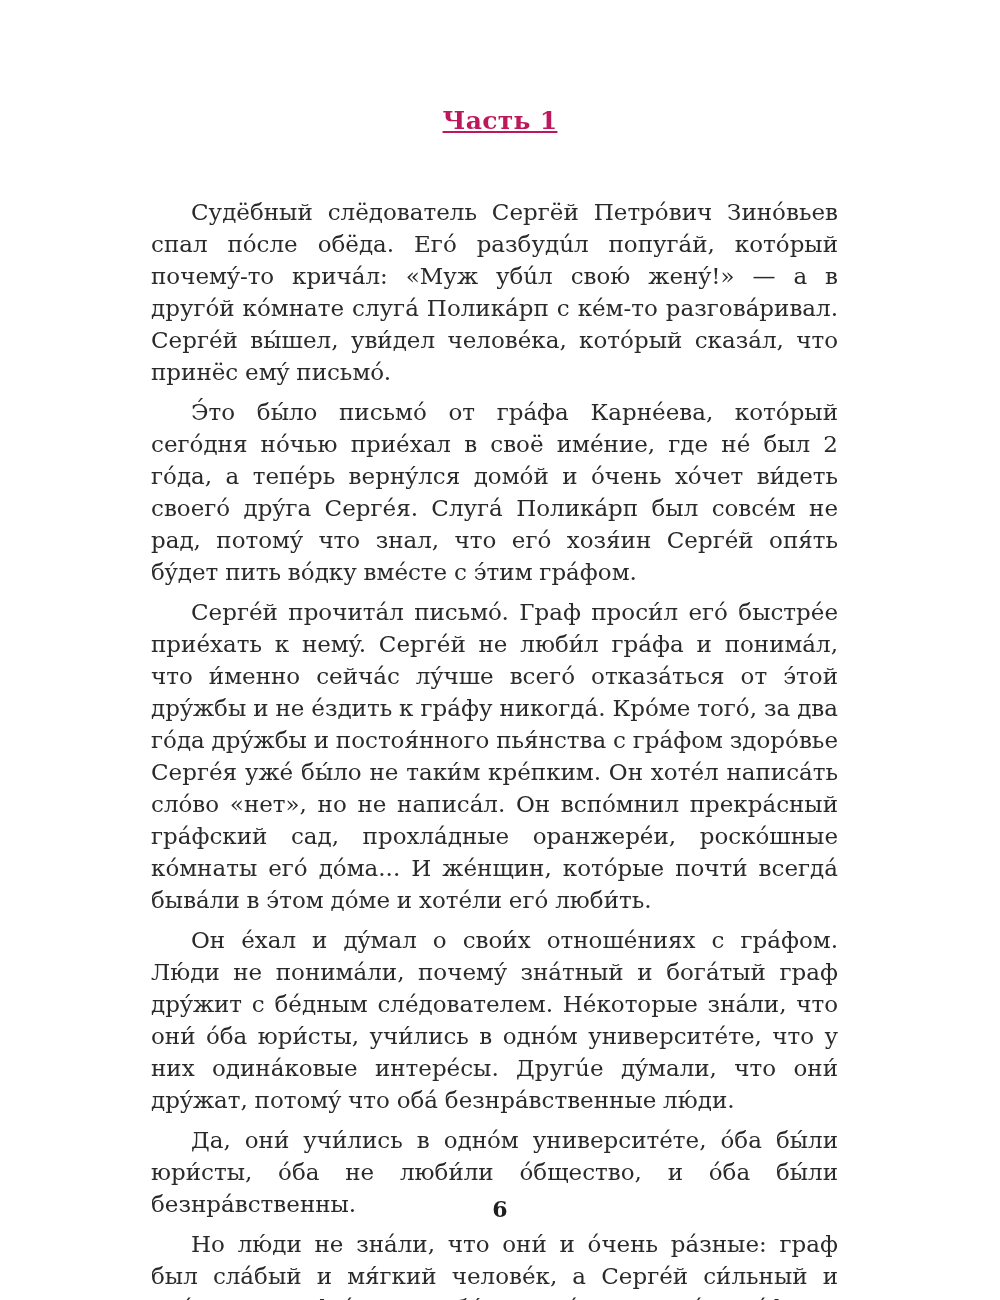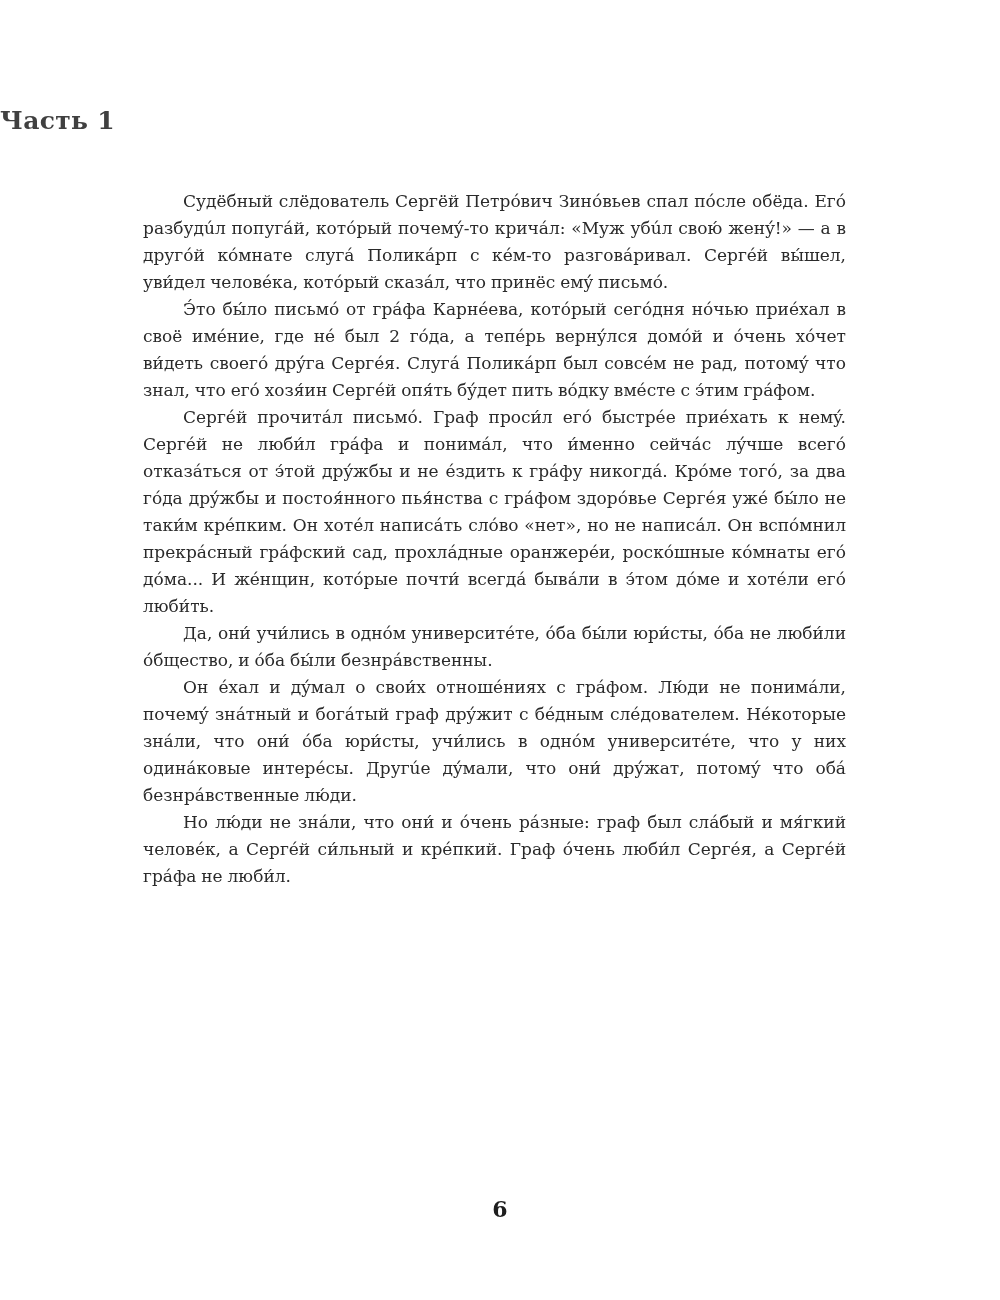--- a/index.html
+++ b/index.html
@@ -19,36 +19,37 @@
       position: absolute;
       left: 0; top: 0;
       width: 1000px; height: 1300px;
       background: #ffffff;
     }
     .chapter-title {
       position: absolute;
       top: 106px;
       left: 0;
       width: 1000px;
-      text-align: left;
+      text-align: center;
       font-size: 25px;
       font-weight: bold;
-      color: #404040;
+      color: #be185d;
       letter-spacing: 0.3px;
+      text-decoration: underline;
     }
     .text-body {
       position: absolute;
       left: 143px;
       top: 188px;
       width: 703px;
     }
     .para {
-      margin: 0;
-      font-size: 17px;
-      line-height: 27px;
+      margin: 8px;
+      font-size: 23px;
+      line-height: 32px;
       text-align: justify;
       text-indent: 40px;
       hyphens: manual;
       word-spacing: -0.5px;
     }
     .page-number {
       position: absolute;
       top: 1196px;
       left: 0;
       width: 1000px;
@@ -61,19 +62,19 @@
 </head>
 <body>
 
 <div class="page">
   <div class="chapter-title">Часть 1</div>
 
   <div class="text-body">
     <p class="para">Судёбный слёдователь Сергёй Петрóвич Зинóвьев спал пó­сле обёда. Егó разбудúл попугáй, котóрый почемý-то кричáл: «Муж убúл свою́ женý!» — а в другóй кóмнате слугá Поликáрп с кéм-то разговáривал. Сергéй вы́шел, уви́дел человéка, котóрый сказáл, что принёс емý письмó.</p>
     <p class="para">Э́то бы́ло письмó от грáфа Карнéева, котóрый сегóдня нóчью приéхал в своё имéние, где нé был 2 гóда, а тепéрь вернýлся домóй и óчень хóчет ви́деть своегó дрýга Сергéя. Слугá Поли­кáрп был совсéм не рад, потомý что знал, что егó хозя́ин Сергéй опя́ть бýдет пить вóдку вмéсте с э́тим грáфом.</p>
     <p class="para">Сергéй прочитáл письмó. Граф проси́л егó быстрéе приéхать к немý. Сергéй не люби́л грáфа и понимáл, что и́менно сейчáс лýчше всегó отказáться от э́той дрýжбы и не éздить к грáфу ни­когдá. Крóме тогó, за два гóда дрýжбы и постоя́нного пья́нства с грáфом здорóвье Сергéя ужé бы́ло не таки́м крéпким. Он хотéл написáть слóво «нет», но не написáл. Он вспóмнил прекрáсный грáфский сад, прохлáдные оранжерéи, роскóшные кóмнаты егó дóма... И жéнщин, котóрые почти́ всегдá бывáли в э́том дóме и хотéли егó люби́ть.</p>
+    <p class="para">Он éхал и дýмал о свои́х отношéниях с грáфом. Лю́ди не понимáли, почемý знáтный и богáтый граф дрýжит с бéдным слéдователем. Нéкоторые знáли, что они́ óба юри́сты, учи́лись в однóм университéте, что у них одинáковые интерéсы. Другúе дýмали, что они́ дрýжат, потомý что обá безнрáвственные лю́ди.</p>
     <p class="para">Да, они́ учи́лись в однóм университéте, óба бы́ли юри́сты, óба не люби́ли óбщество, и óба бы́ли безнрáвственны.</p>
-    <p class="para">Он éхал и дýмал о свои́х отношéниях с грáфом. Лю́ди не понимáли, почемý знáтный и богáтый граф дрýжит с бéдным слéдователем. Нéкоторые знáли, что они́ óба юри́сты, учи́лись в однóм университéте, что у них одинáковые интерéсы. Другúе дýмали, что они́ дрýжат, потомý что обá безнрáвственные лю́ди.</p>
     <p class="para">Но лю́ди не знáли, что они́ и óчень рáзные: граф был слáбый и мя́гкий человéк, а Сергéй си́льный и крéпкий. Граф óчень люби́л Сергéя, а Сергéй грáфа не люби́л.</p>
   </div>
 
   <div class="page-number">6</div>
 </div>
 
 </body></html>

